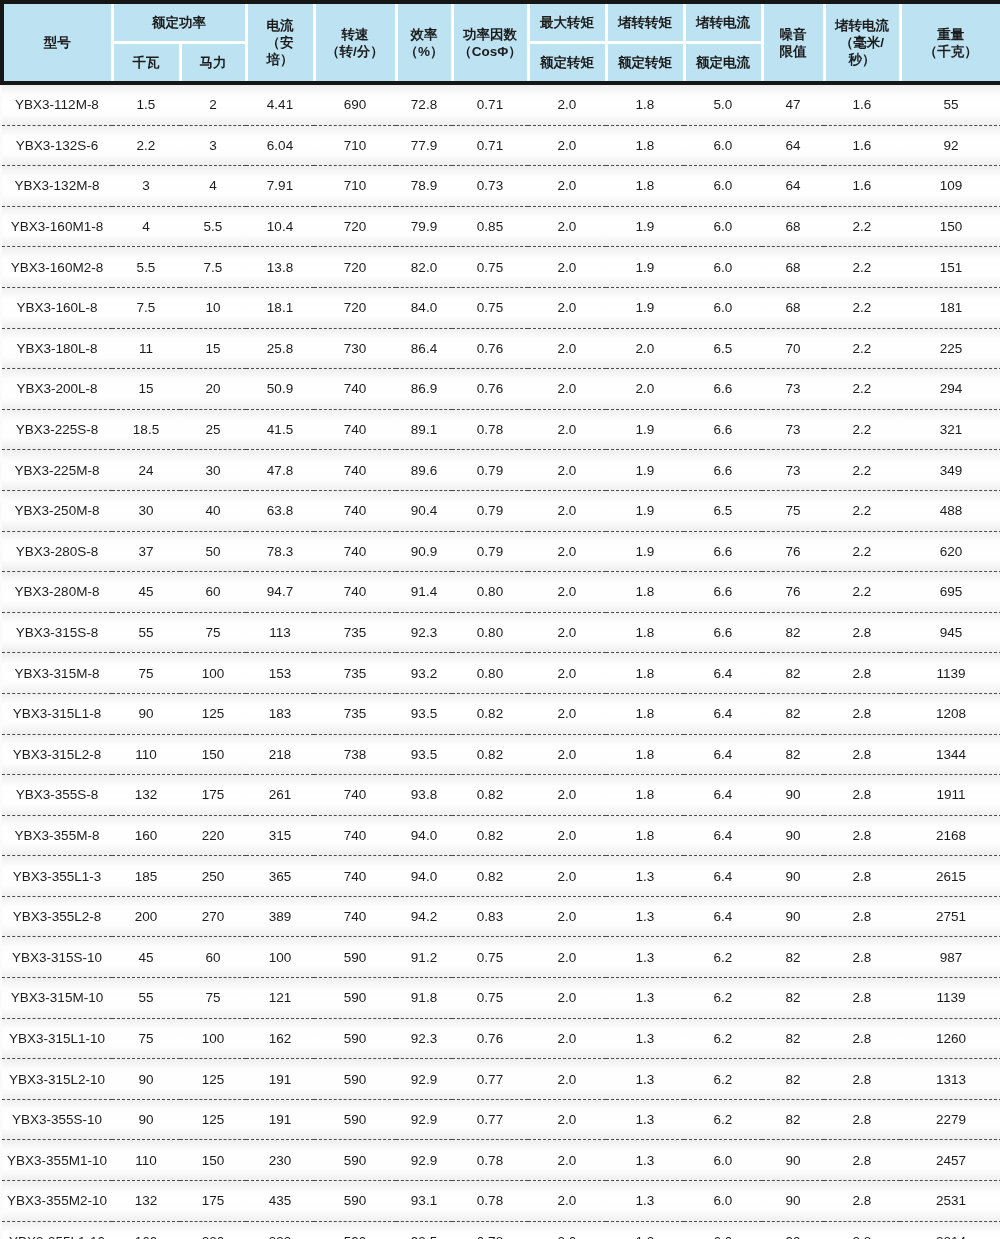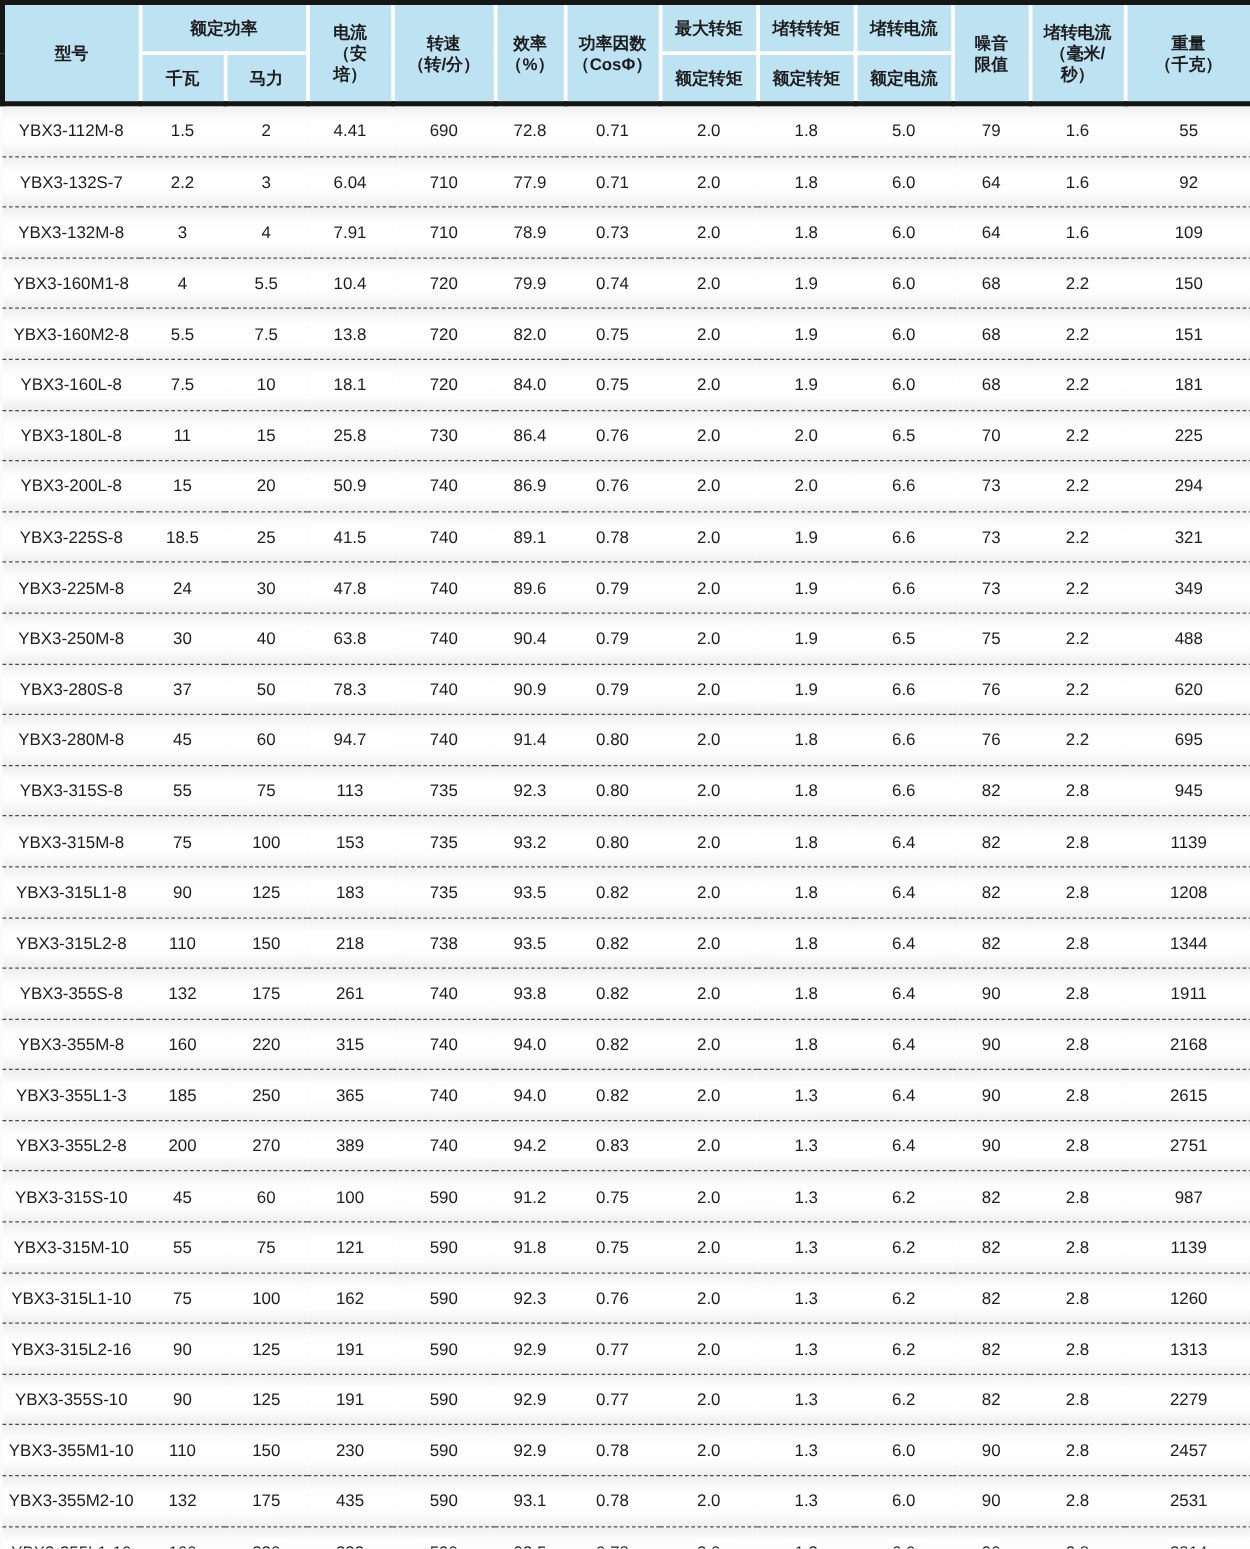--- a/index.html
+++ b/index.html
@@ -140,26 +140,26 @@
           <td>YBX3-112M-8</td>
           <td>1.5</td>
           <td>2</td>
           <td>4.41</td>
           <td>690</td>
           <td>72.8</td>
           <td>0.71</td>
           <td>2.0</td>
           <td>1.8</td>
           <td>5.0</td>
-          <td>79</td>
+          <td>47</td>
           <td>1.6</td>
           <td>55</td>
         </tr>
         <tr>
-          <td>YBX3-132S-7</td>
+          <td>YBX3-132S-6</td>
           <td>2.2</td>
           <td>3</td>
           <td>6.04</td>
           <td>710</td>
           <td>77.9</td>
           <td>0.71</td>
           <td>2.0</td>
           <td>1.8</td>
           <td>6.0</td>
           <td>64</td>
@@ -181,21 +181,21 @@
           <td>1.6</td>
           <td>109</td>
         </tr>
         <tr>
           <td>YBX3-160M1-8</td>
           <td>4</td>
           <td>5.5</td>
           <td>10.4</td>
           <td>720</td>
           <td>79.9</td>
-          <td>0.74</td>
+          <td>0.85</td>
           <td>2.0</td>
           <td>1.9</td>
           <td>6.0</td>
           <td>68</td>
           <td>2.2</td>
           <td>150</td>
         </tr>
         <tr>
           <td>YBX3-160M2-8</td>
           <td>5.5</td>
@@ -490,21 +490,21 @@
           <td>92.3</td>
           <td>0.76</td>
           <td>2.0</td>
           <td>1.3</td>
           <td>6.2</td>
           <td>82</td>
           <td>2.8</td>
           <td>1260</td>
         </tr>
         <tr>
-          <td>YBX3-315L2-16</td>
+          <td>YBX3-315L2-10</td>
           <td>90</td>
           <td>125</td>
           <td>191</td>
           <td>590</td>
           <td>92.9</td>
           <td>0.77</td>
           <td>2.0</td>
           <td>1.3</td>
           <td>6.2</td>
           <td>82</td>

